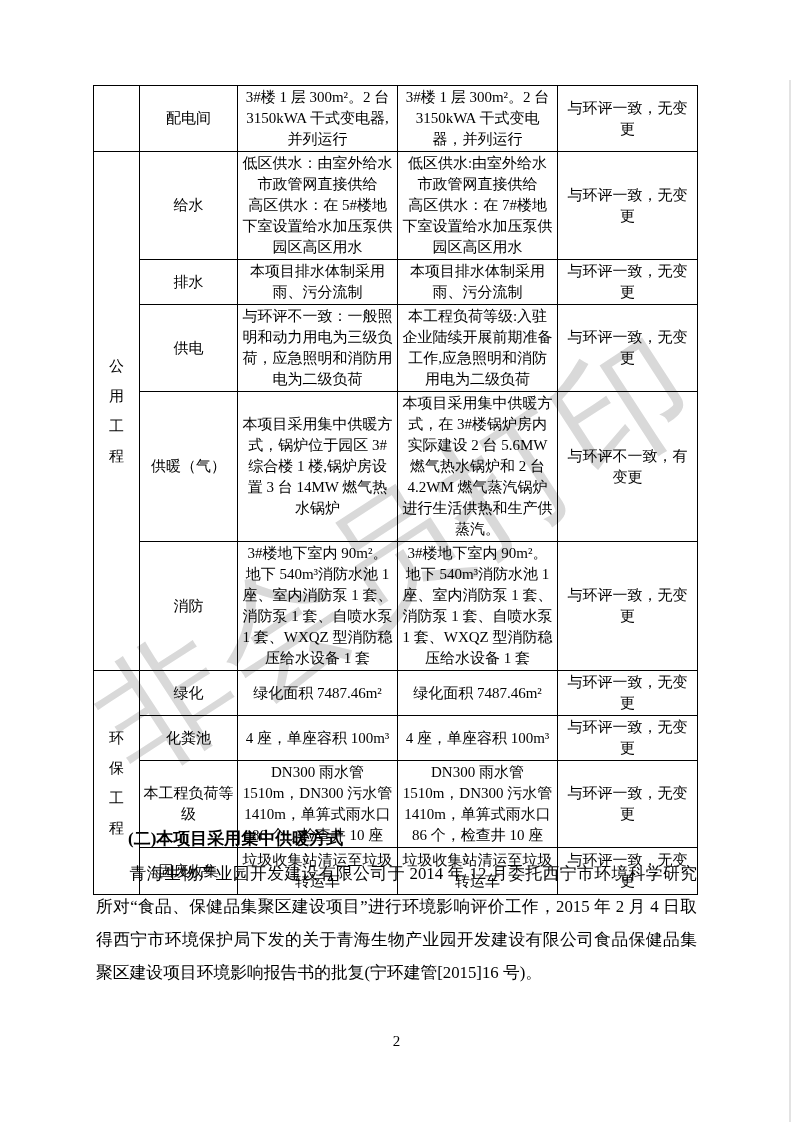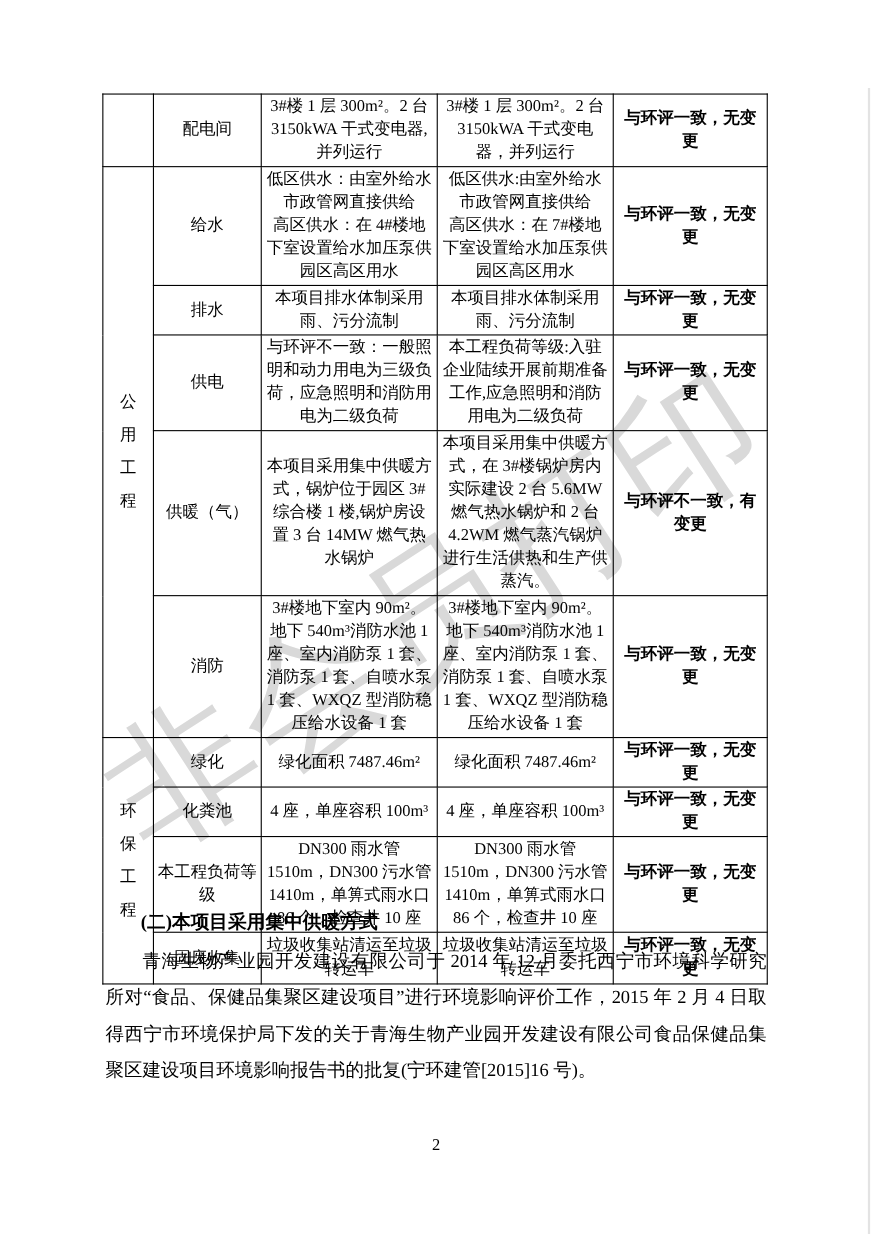--- a/index.html
+++ b/index.html
@@ -28,21 +28,21 @@
     font-size:15px;line-height:21px;text-align:center;vertical-align:middle;
     background:transparent;overflow:hidden;
   }
   td.group-cell{font-size:16px;padding:0;}
   td.group-cell .vtext{
     display:inline-block;width:1.1em;line-height:30px;
     word-break:break-all;white-space:normal;text-align:center;
   }
   td.name-cell{font-size:15px;}
   td.content-cell{white-space:pre-line;margin-left:44px;}
-  td.status-cell{font-size:15px;padding:1px 2px;font-weight:bold;}
+  td.status-cell{font-size:15px;padding:1px 2px;}
   
   .body-block{
     position:absolute;left:96px;top:824px;width:601px;z-index:1;
   }
   .sec-heading{
     font-weight:bold;font-size:17px;line-height:30px;margin:0 0 3px 32px;
   }
   .para{
     margin:0;font-size:16.8px;line-height:33px;
     text-indent:2em;text-align:justify;
@@ -71,21 +71,21 @@
       <td class="group-cell"></td>
       <td class="name-cell">配电间</td>
       <td class="content-cell">3#楼 1 层 300m²。2 台 3150kWA 干式变电器,并列运行</td>
       <td class="content-cell">3#楼 1 层 300m²。2 台 3150kWA 干式变电器，并列运行</td>
       <td class="status-cell">与环评一致，无变更</td>
     </tr>
     <tr style="height:106px">
       <td class="group-cell" rowspan="5"><span class="vtext">公用工程</span></td>
       <td class="name-cell">给水</td>
       <td class="content-cell">低区供水：由室外给水市政管网直接供给
-高区供水：在 4#楼地下室设置给水加压泵供园区高区用水</td>
+高区供水：在 5#楼地下室设置给水加压泵供园区高区用水</td>
       <td class="content-cell">低区供水:由室外给水市政管网直接供给
 高区供水：在 7#楼地下室设置给水加压泵供园区高区用水</td>
       <td class="status-cell">与环评一致，无变更</td>
     </tr>
     <tr style="height:40px">
       <td class="name-cell">排水</td>
       <td class="content-cell">本项目排水体制采用雨、污分流制</td>
       <td class="content-cell">本项目排水体制采用雨、污分流制</td>
       <td class="status-cell">与环评一致，无变更</td>
     </tr>

